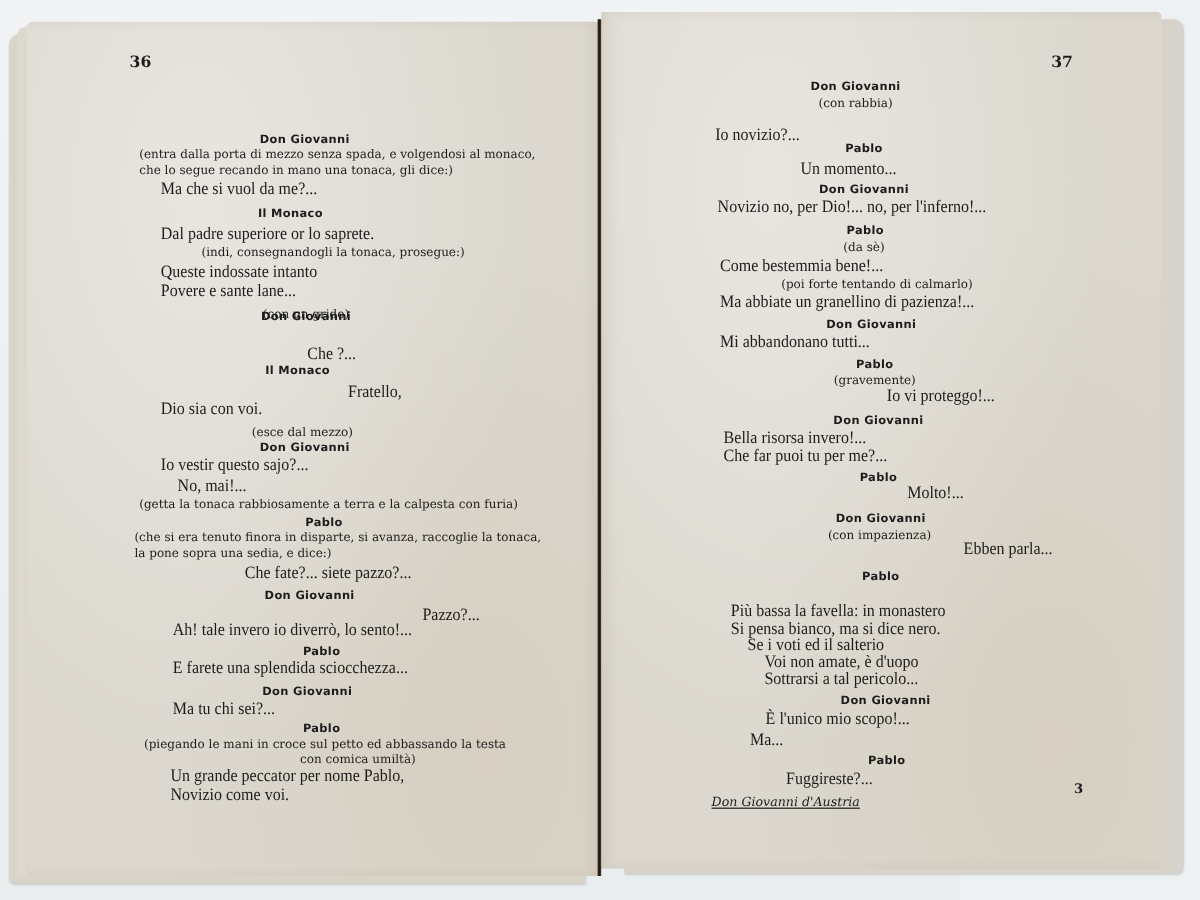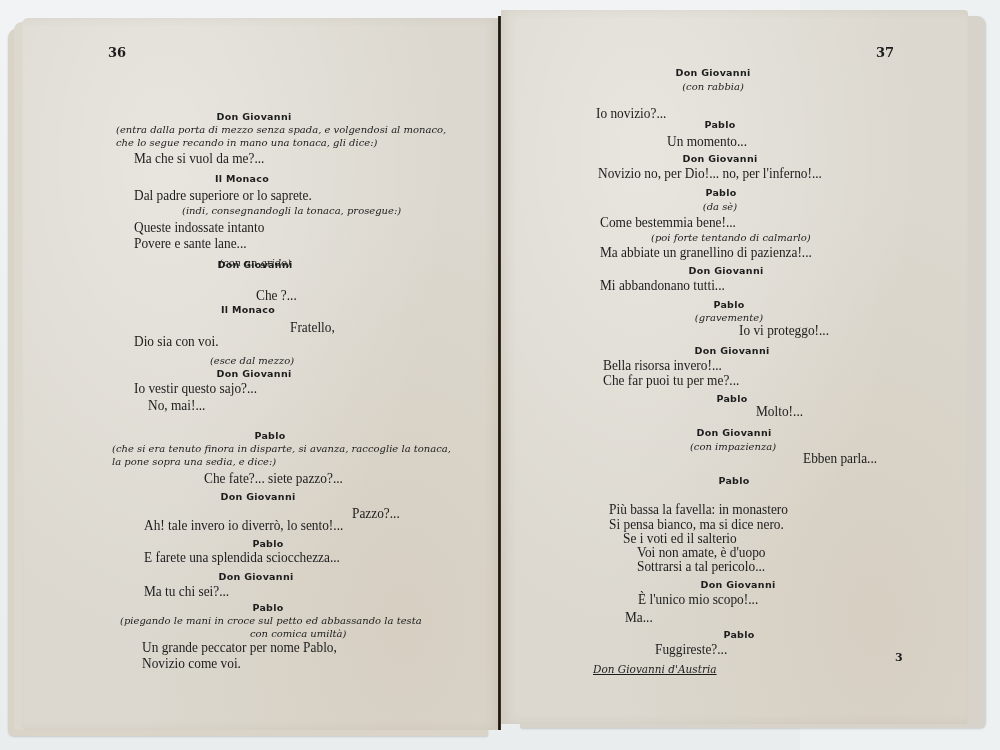--- a/index.html
+++ b/index.html
@@ -71,21 +71,20 @@
   }
   .title i { font-weight: normal; font-style: italic; font-size: 12px; }
   .sp {
     font-family: "DejaVu Sans", sans-serif;
     font-weight: bold;
     font-size: 9.5px;
     letter-spacing: 0.3px;
   }
   .dir {
     font-family: "DejaVu Serif", serif;
-    font-style: italic;
     font-size: 10px;
   }
   .ln {
     font-family: "Liberation Serif", serif;
     font-size: 14.5px;
     transform: scaleX(0.92);
     transform-origin: left top;
   }
   .foot {
     font-family: "DejaVu Serif", serif;
@@ -111,33 +110,34 @@
   <div class="page page-left">
     <span class="t pn" style="left:86px; top:28px;">36</span>
 
 
     <span class="t sp center" style="left:232px; top:94px;">Don Giovanni</span>
     <span class="t dir" style="left:94px; top:107px;">(entra dalla porta di mezzo senza spada, e volgendosi al monaco,</span>
     <span class="t dir" style="left:94px; top:120px;">che lo segue recando in mano una tonaca, gli dice:)</span>
     <span class="t ln" style="left:112px; top:133px;">Ma che si vuol da me?...</span>
     <span class="t sp center" style="left:220px; top:156px;">Il Monaco</span>
     <span class="t ln" style="left:112px; top:170px;">Dal padre superiore or lo saprete.</span>
-    <span class="t dir" style="left:160px; top:188px;">(indi, consegnandogli la tonaca, prosegue:)</span>
+    <span class="t dir" style="left:146px; top:188px;">(indi, consegnandogli la tonaca, prosegue:)</span>
     <span class="t ln" style="left:112px; top:202px;">Queste indossate intanto</span>
     <span class="t ln" style="left:112px; top:218px;">Povere e sante lane...</span>
     <span class="t sp center" style="left:233px; top:242px;">Don Giovanni</span>
     <span class="t dir center" style="left:233px; top:240px;">(con un grido)</span>
     <span class="t ln" style="left:234px; top:270px;">Che ?...</span>
     <span class="t sp center" style="left:226px; top:287px;">Il Monaco</span>
     <span class="t ln" style="left:268px; top:302px;">Fratello,</span>
     <span class="t ln" style="left:112px; top:316px;">Dio sia con voi.</span>
     <span class="t dir center" style="left:230px; top:338px;">(esce dal mezzo)</span>
     <span class="t sp center" style="left:232px; top:351px;">Don Giovanni</span>
     <span class="t ln" style="left:112px; top:363px;">Io vestir questo sajo?...</span>
     <span class="t ln" style="left:126px; top:380px;">No, mai!...</span>
+    <span class="t dir" style="left:94px; top:398px;">(getta la tonaca rabbiosamente a terra e la calpesta con furia)</span>
     <span class="t sp center" style="left:248px; top:413px;">Pablo</span>
     <span class="t dir" style="left:90px; top:426px;">(che si era tenuto finora in disparte, si avanza, raccoglie la tonaca,</span>
     <span class="t dir" style="left:90px; top:439px;">la pone sopra una sedia, e dice:)</span>
     <span class="t ln" style="left:182px; top:453px;">Che fate?... siete pazzo?...</span>
     <span class="t sp center" style="left:236px; top:474px;">Don Giovanni</span>
     <span class="t ln" style="left:330px; top:488px;">Pazzo?...</span>
     <span class="t ln" style="left:122px; top:500px;">Ah! tale invero io diverrò, lo sento!...</span>
     <span class="t sp center" style="left:246px; top:521px;">Pablo</span>
     <span class="t ln" style="left:122px; top:532px;">E farete una splendida sciocchezza...</span>
     <span class="t sp center" style="left:234px; top:554px;">Don Giovanni</span>

